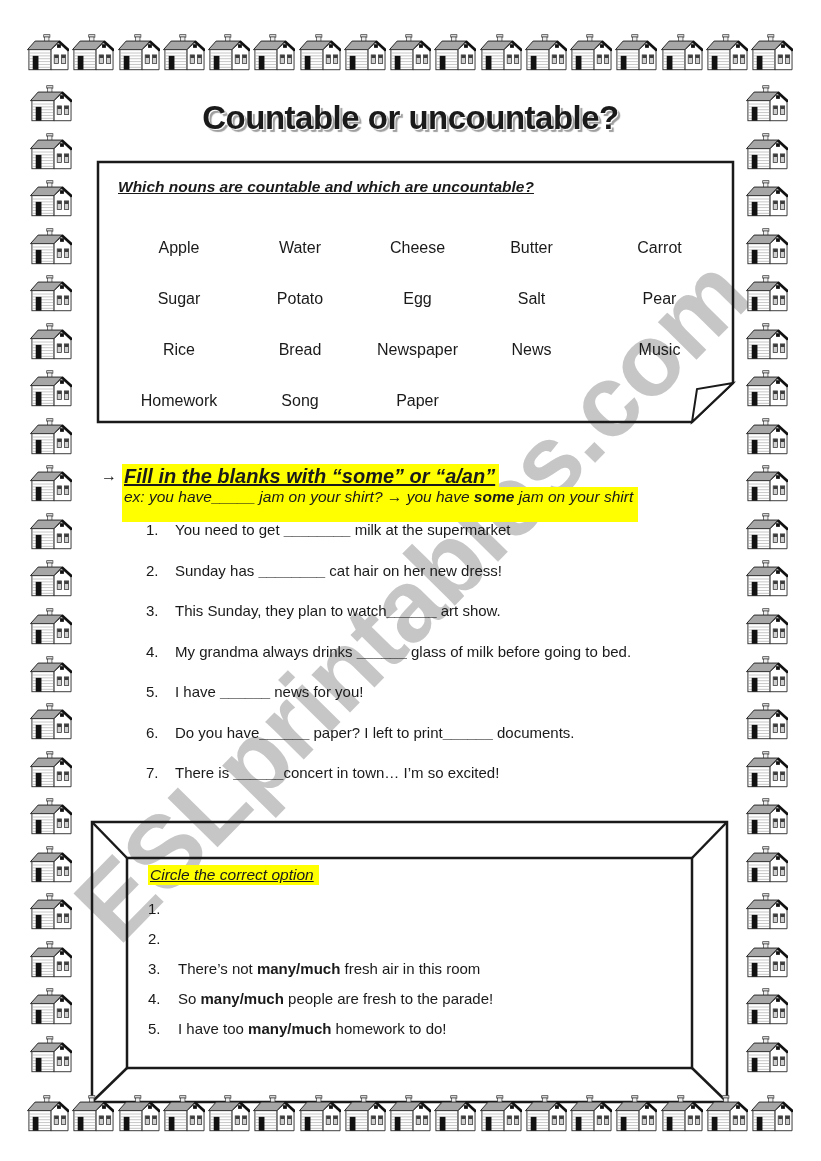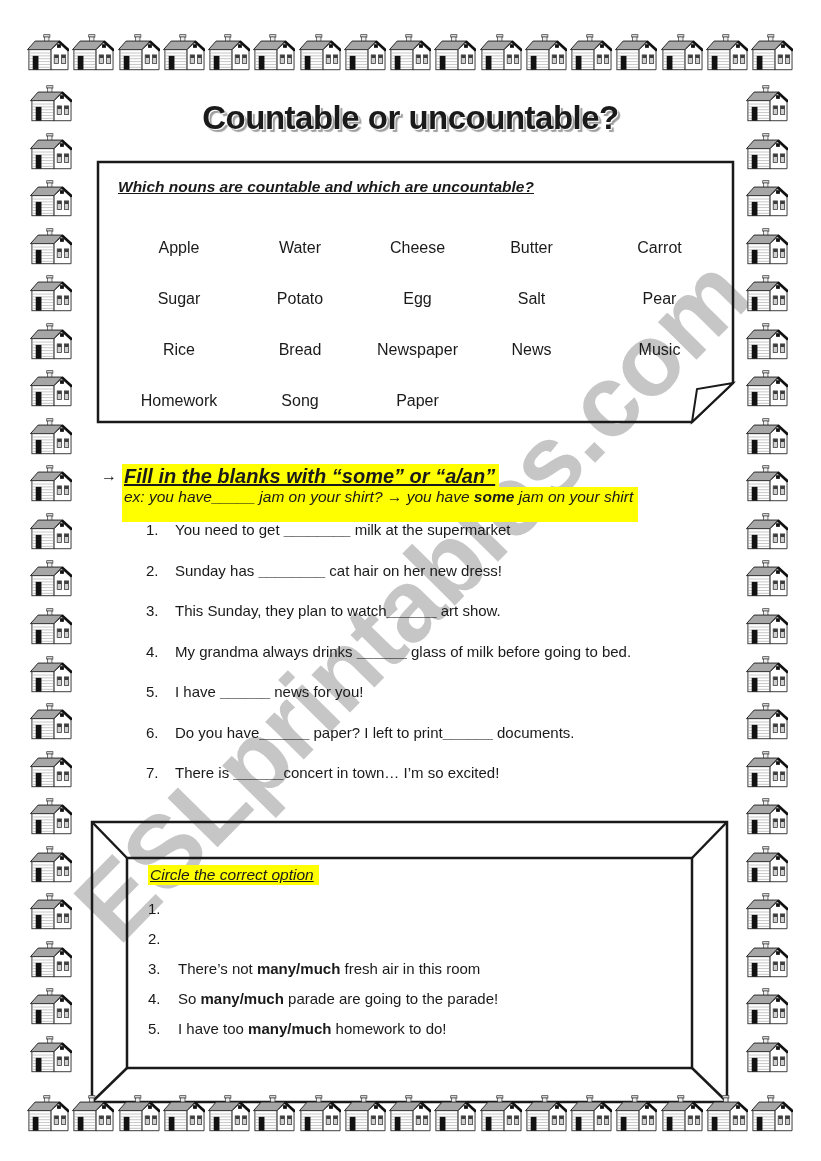--- a/index.html
+++ b/index.html
@@ -406,21 +406,21 @@
         </div>
         <div class="q-row">
           <span class="q-num">2.</span>
         </div>
         <div class="q-row">
           <span class="q-num">3.</span>
           <span class="q-text"><span>There’s not </span><span class="b">many/much</span><span> fresh air in this room</span></span>
         </div>
         <div class="q-row">
           <span class="q-num">4.</span>
-          <span class="q-text"><span>So </span><span class="b">many/much</span><span> parade are going to the parade!</span></span>
+          <span class="q-text"><span>So </span><span class="b">many/much</span><span> people are fresh to the parade!</span></span>
         </div>
         <div class="q-row">
           <span class="q-num">5.</span>
           <span class="q-text"><span>I have too </span><span class="b">many/much</span><span> homework to do!</span></span>
         </div>
       </div>
   </div>
 
 </div>
 

